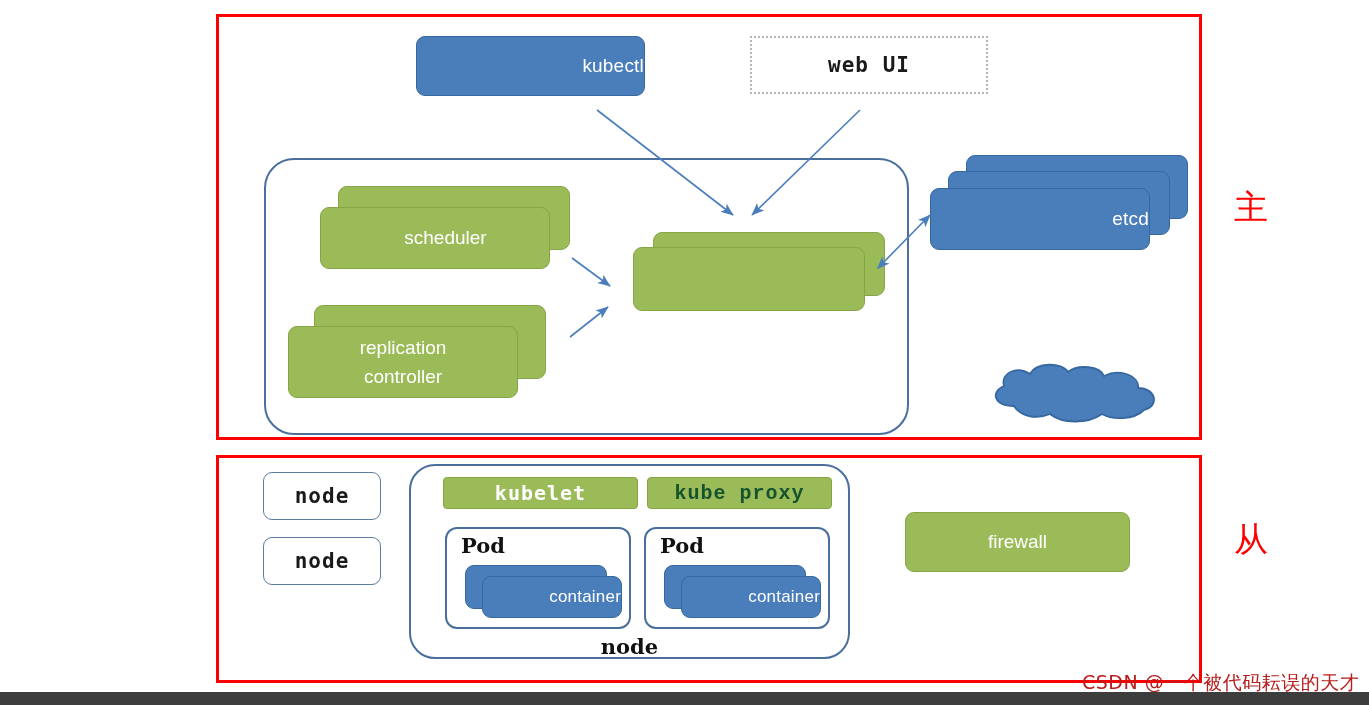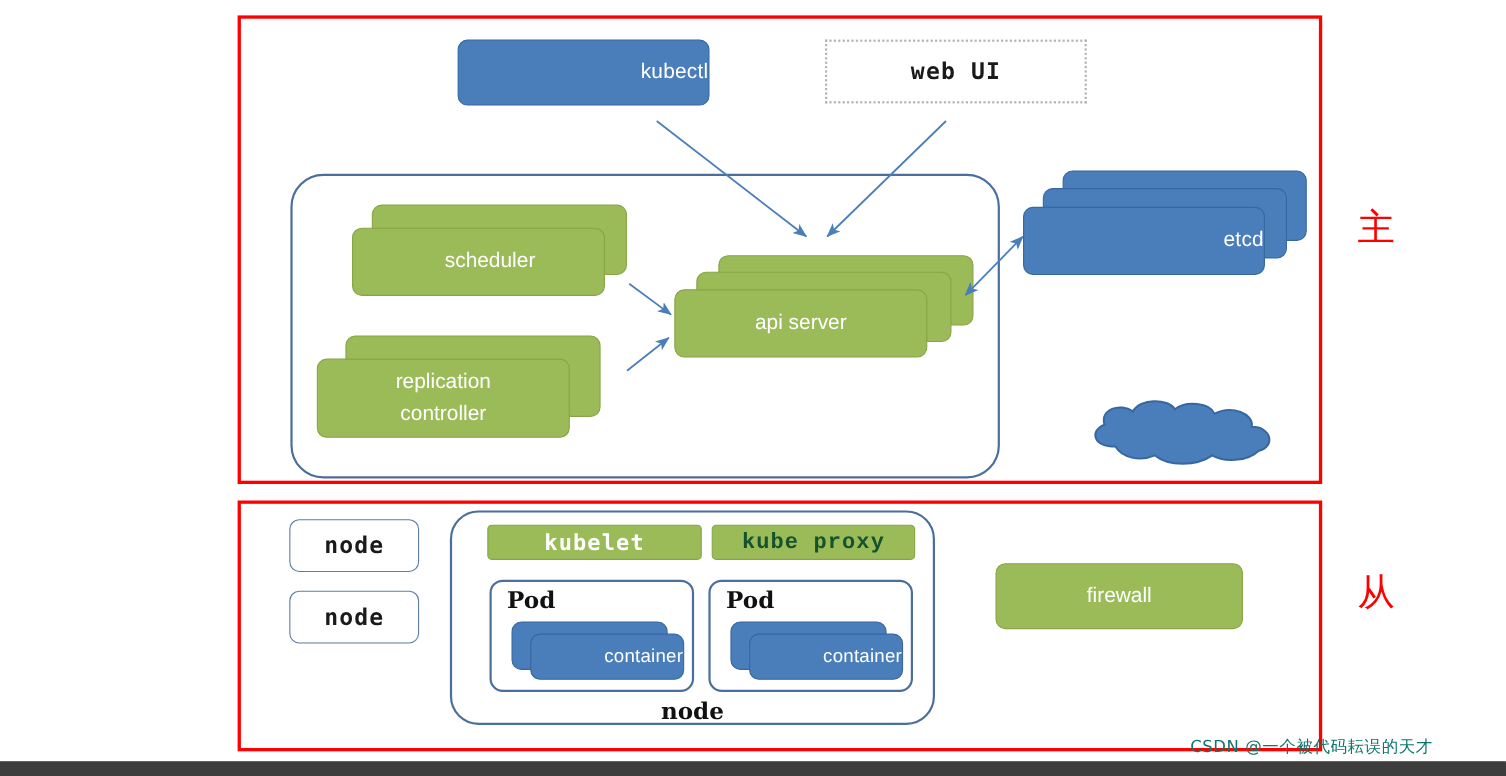--- a/index.html
+++ b/index.html
@@ -123,23 +123,23 @@
   .cloud-label {
     position: absolute;
     color: #ffffff;
     font-size: 19px;
     width: 100%;
     text-align: center;
   }
 
   
   .watermark {
-    color: #0f766e;
+    color: #b91c1c;
     font-family: "DejaVu Sans", sans-serif;
-    font-size: 15px;
+    font-size: 19px;
     white-space: nowrap;
     letter-spacing: .5px;
     text-align: right;
   }
 
   .bottom-bar {
     background: #3d3d3d;
   }
 
   svg.overlay {
@@ -184,23 +184,20 @@
     <div class="stack-layer green" style="left:26px; top:0; width:230px; height:72px;"></div>
     <div class="abs green-box multiline" style="left:0; top:21px; width:230px; height:72px;">
       <span>replication</span>
       <span>controller</span>
     </div>
   </div>
 
   <div class="abs" style="left:613px; top:232px; width:270px; height:93px;">
     <div class="stack-layer green" style="left:40px; top:0; width:230px; height:62px;"></div>
     <div class="stack-layer green" style="left:20px; top:15px; width:230px; height:62px;"></div>
-    <div class="abs green-box" style="left:0; top:31px; width:230px; height:62px;">
-      <span>api server</span>
-    </div>
   </div>
 
   <div class="abs" style="left:930px; top:155px; width:256px; height:112px;">
     <div class="stack-layer blue" style="left:36px; top:0; width:220px; height:62px;"></div>
     <div class="stack-layer blue" style="left:18px; top:16px; width:220px; height:62px;"></div>
     <div class="abs blue-box" style="left:0; top:33px; width:220px; height:62px;">
       <span>etcd</span>
     </div>
   </div>
 

